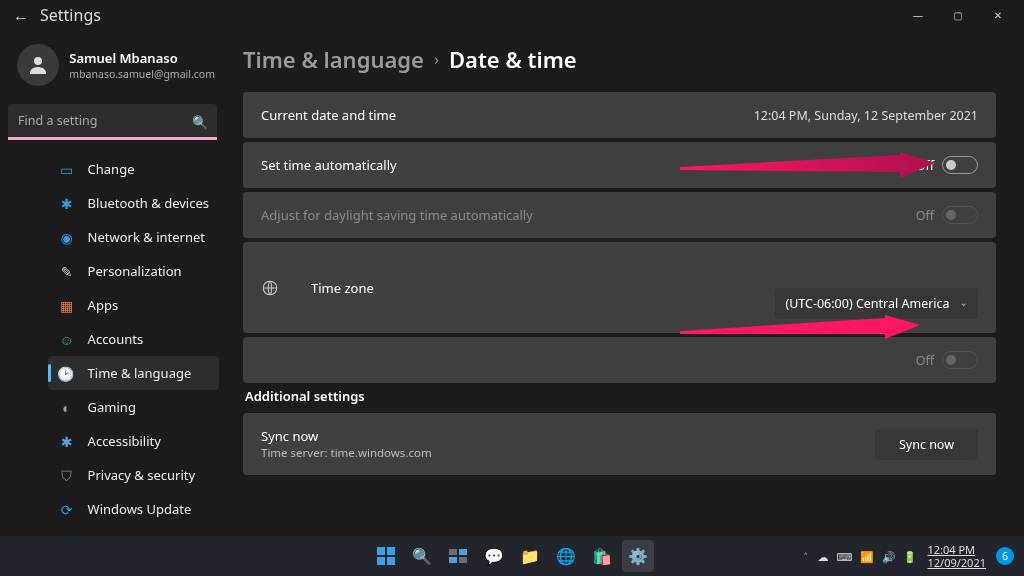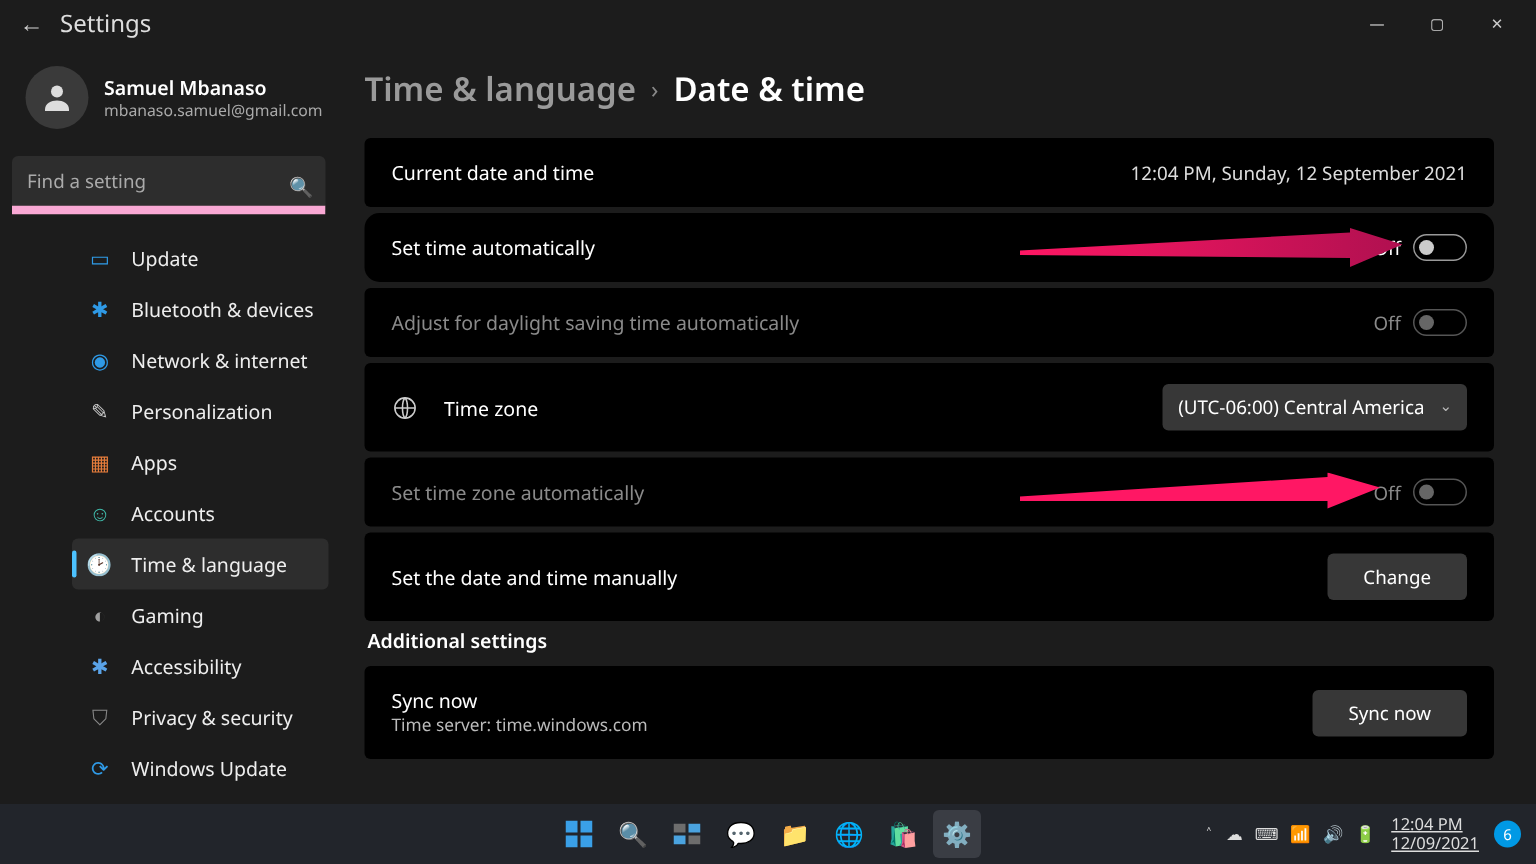--- a/index.html
+++ b/index.html
@@ -13,50 +13,50 @@
   .app { display:flex; height:calc(100% - 30px - 40px); }
 
   .sidebar { width:225px; padding:10px 6px 0 6px; display:flex; flex-direction:column;align-items:flex-end; }
   .user { display:flex; align-items:center; gap:10px; padding:4px 4px 14px 4px; }
   .avatar { width:42px; height:42px; border-radius:50%; background:#3a3a3a; display:flex; align-items:center; justify-content:center; }
   .avatar svg { width:24px; height:24px; fill:#ddd; }
   .user .name { font-size:13px; font-weight:600; color:#fff; }
   .user .email { font-size:10.5px; color:#aaa; }
 
   .search { position:relative; margin:4px 2px 12px 2px; }
-  .search input { width:100%; background:#2d2d2d; border:none; border-bottom:6px solid #f9a8d4; padding:8px 28px 8px 10px; font-size:12.5px; color:#fff; border-radius:4px 4px 0 0; }
+  .search input { width:100%; background:#2d2d2d; border:none; border-bottom:3px solid #f9a8d4; padding:8px 28px 8px 10px; font-size:12.5px; color:#fff; border-radius:4px 4px 0 0; }
   .search input::placeholder { color:#aaa; }
   .search .icon { position:absolute; right:8px; top:50%; transform:translateY(-50%); color:#aaa; font-size:13px; }
 
   .nav { list-style:none; }
   .nav li { display:flex; align-items:center; gap:12px; padding:8px 10px; border-radius:4px; font-size:13px; color:#eee; cursor:pointer; position:relative; height:34px; }
   .nav li.active { background:#2d2d2d; }
   .nav li.active::before { content:""; position:absolute; left:0; top:8px; bottom:8px; width:3px; background:#4cc2ff; border-radius:2px; }
   .nav .ico { width:18px; height:18px; display:flex; align-items:center; justify-content:center; font-size:14px; }
 
   .main { flex:1; padding:0 28px 0 18px; overflow:auto; }
   .crumb { display:flex; align-items:center; gap:10px; padding:14px 0 18px 0; }
   .crumb .parent { font-size:22px; font-weight:600; color:#9a9a9a; }
   .crumb .sep { color:#888; }
   .crumb .current { font-size:22px; font-weight:600; color:#fff; }
 
-  .card { background:#000000; border-radius:4px; padding:14px 18px; display:flex; align-items:center; gap:17px; margin-bottom:4px; font-size:13px; }
+  .card { background:#404040; border-radius:4px; padding:14px 18px; display:flex; align-items:center; gap:32px; margin-bottom:4px; font-size:13px; }
   .card.disabled { color:#8a8a8a; }
   .card .label { color:inherit; flex:0 0 auto; }
   .card .fill { flex:1; }
   .card .value { color:#ddd; font-size:12.5px; }
 
   .toggle { display:flex; align-items:center; gap:8px; }
   .toggle .txt { font-size:12.5px; }
   .toggle .sw { width:36px; height:18px; border:1px solid #999; border-radius:10px; position:relative; }
   .toggle.disabled .sw { border-color:#555; }
   .toggle .sw::after { content:""; position:absolute; left:3px; top:3px; width:10px; height:10px; border-radius:50%; background:#ccc; }
   .toggle.disabled .sw::after { background:#666; }
 
-  .dropdown { background:#373737; padding:7px 10px; border-radius:4px; display:flex; gap:10px; font-size:12.5px; }
+  .dropdown { background:#373737; padding:7px 10px; border-radius:4px; display:flex; gap:10px; font-size:12.5px;margin-top:32px; }
   .dropdown .chev { font-size:10px; color:#bbb; }
 
   .btn { background:#373737; padding:7px 24px; border-radius:4px; font-size:12.5px; color:#fff; cursor:pointer; }
 
   .section-title { font-size:13px; font-weight:600; margin:0 0 8px 2px; color:#fff; }
 
   .syncdesc { font-size:11.5px; color:#bbb; line-height:1.4; }
 
   .globe-ico { width:18px; height:18px; }
   .globe-ico svg { width:100%; height:100%; fill:none; stroke:#ccc; stroke-width:1.4; }
@@ -116,21 +116,21 @@
     </div>
 
     <div class="search">
       <input type="text" placeholder="Find a setting" style="">
       <span class="icon">🔍</span>
     </div>
 
     <ul class="nav">
       <li>
           <span class="ico ci-system">▭</span>
-          <span>Update</span>
+          <span>Change</span>
         </li>
       <li>
           <span class="ico ci-bt">✱</span>
           <span>Bluetooth &amp; devices</span>
         </li>
       <li>
           <span class="ico ci-net">◉</span>
           <span>Network &amp; internet</span>
         </li>
       <li>
@@ -174,21 +174,21 @@
       <span class="sep">›</span>
       <span class="current">Date &amp; time</span>
     </div>
 
     <div class="card">
       <span class="label">Current date and time</span>
       <span class="fill"></span>
       <span class="value">12:04 PM, Sunday, 12 September 2021</span>
     </div>
 
-    <div class="card" style="margin-top:4px;border-radius:10px;">
+    <div class="card" style="margin-top:4px;">
       <span class="label">Set time automatically</span>
       <span class="fill"></span>
       <div class="toggle">
         <span class="txt">Off</span>
         <div class="sw"></div>
       </div>
     </div>
 
     <div class="card disabled">
       <span class="label">Adjust for daylight saving time automatically</span>
@@ -208,33 +208,27 @@
       </span>
       <span class="label">Time zone</span>
       <span class="fill"></span>
       <div class="dropdown">
         <span>(UTC-06:00) Central America</span>
         <span class="chev">⌄</span>
       </div>
     </div>
 
     <div class="card disabled">
-      <span class="label">Set time zone automatically</span>
       <span class="fill"></span>
       <div class="toggle disabled">
         <span class="txt">Off</span>
         <div class="sw"></div>
       </div>
     </div>
 
-    <div class="card">
-      <span class="label">Set the date and time manually</span>
-      <span class="fill"></span>
-      <div class="btn">Change</div>
-    </div>
 
     <div class="section-title">Additional settings</div>
 
     <div class="card" style="align-items:center;">
       <div>
         <div style="font-size:13px;">Sync now</div>
         <div class="syncdesc">Time server: time.windows.com</div>
       </div>
       <span class="fill"></span>
       <div class="btn">Sync now</div>

